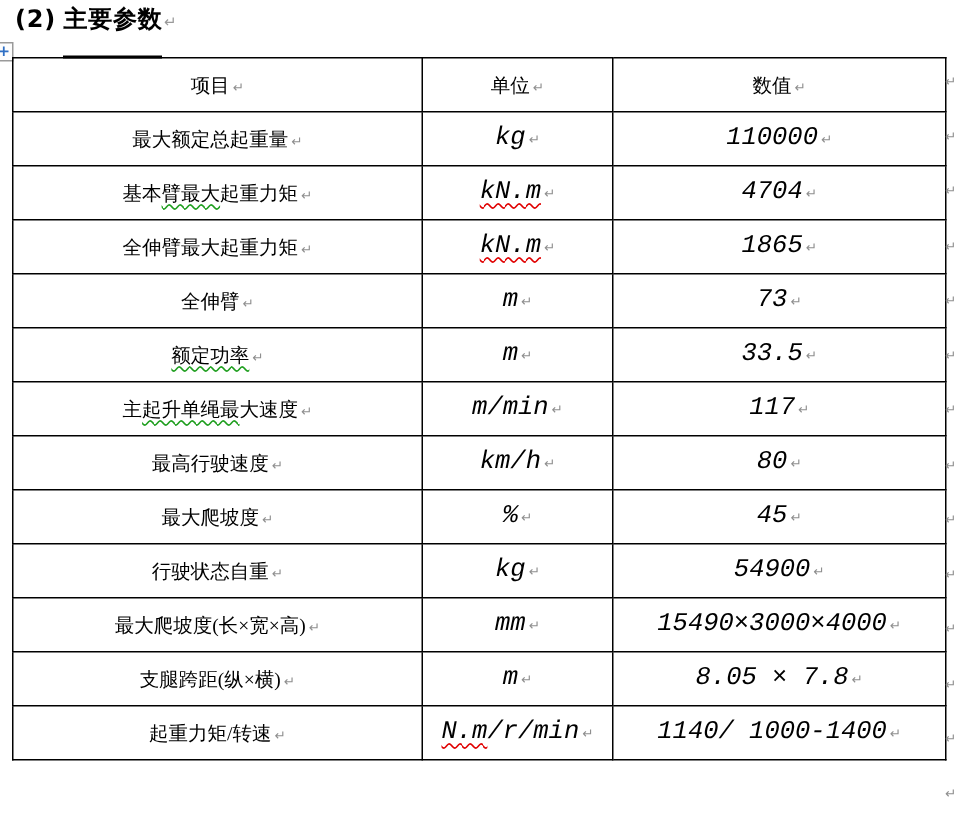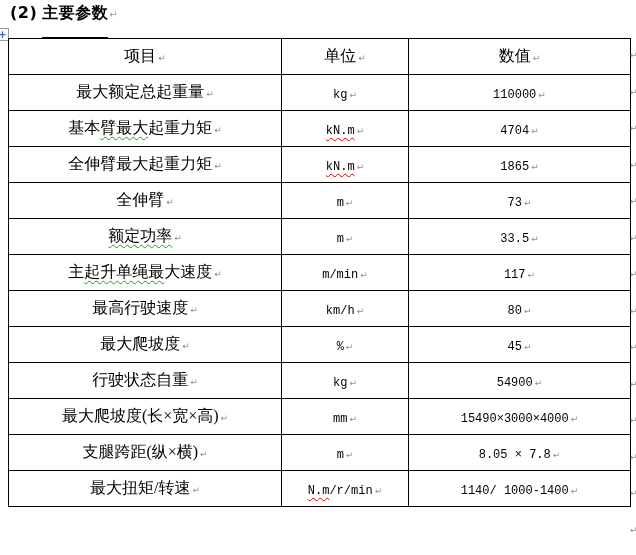--- a/index.html
+++ b/index.html
@@ -29,22 +29,22 @@
   
   table.params{
     position:absolute;left:8px;top:38px;
     border-collapse:collapse;table-layout:fixed;width:622px;
   }
   table.params td,table.params th{
     border:1.5px solid #000;height:35px;padding:0;
     text-align:center;vertical-align:middle;font-weight:normal;
     overflow:hidden;white-space:nowrap;
   }
-  .zh{font-family:"Liberation Serif","DejaVu Serif",serif;font-size:16px;}
-  .lat{font-family:"Liberation Mono","DejaVu Sans Mono",monospace;font-size:12px;}
+  .zh{font-family:"Liberation Serif","DejaVu Serif",serif;font-size:13px;}
+  .lat{font-family:"Liberation Mono","DejaVu Sans Mono",monospace;font-size:17px;font-style:italic;}
   .mark{color:#8f8f8f;font-size:9px;margin-left:2px;
     font-family:"DejaVu Sans",sans-serif;vertical-align:baseline;}
   .sq-green{text-decoration:underline wavy #1e9e1e;text-decoration-thickness:1px;text-underline-offset:3px;}
   .sq-red{text-decoration:underline wavy #e00000;text-decoration-thickness:1px;text-underline-offset:3px;}
   
   .rowmark{
     position:absolute;left:630px;width:6px;color:#8f8f8f;font-size:9px;
     font-family:"DejaVu Sans",sans-serif;overflow:hidden;
   }
 </style>
@@ -124,21 +124,21 @@
           <td><span class="zh">最大爬坡度(长×宽×高)</span><span class="mark">↵</span></td>
           <td><span class="lat">mm</span><span class="mark">↵</span></td>
           <td><span class="lat">15490×3000×4000</span><span class="mark">↵</span></td>
         </tr>
         <tr>
           <td><span class="zh">支腿跨距(纵×横)</span><span class="mark">↵</span></td>
           <td><span class="lat">m</span><span class="mark">↵</span></td>
           <td><span class="lat">8.05 × 7.8</span><span class="mark">↵</span></td>
         </tr>
         <tr>
-          <td><span class="zh">最大扭矩/转速</span><span class="mark">↵</span></td>
+          <td><span class="zh">起重力矩/转速</span><span class="mark">↵</span></td>
           <td><span class="lat sq-red">N.m</span><span class="lat">/r/min</span><span class="mark">↵</span></td>
           <td><span class="lat">1140/ 1000-1400</span><span class="mark">↵</span></td>
         </tr>
       </tbody>
   </table>
 
   <div id="rowmarks">
       <span class="rowmark" style="top: 50.25px;">↵</span>
       <span class="rowmark" style="top: 86.75px;">↵</span>
       <span class="rowmark" style="top: 123.25px;">↵</span>

